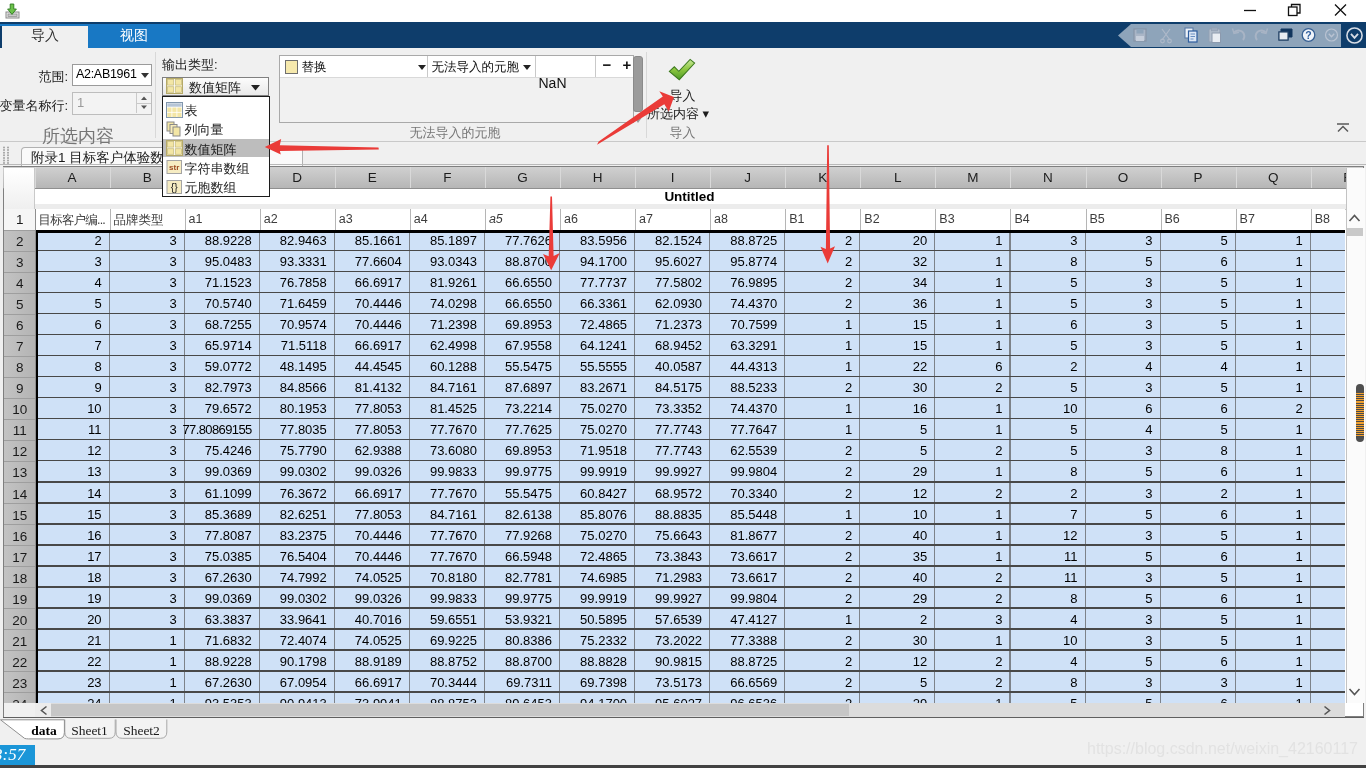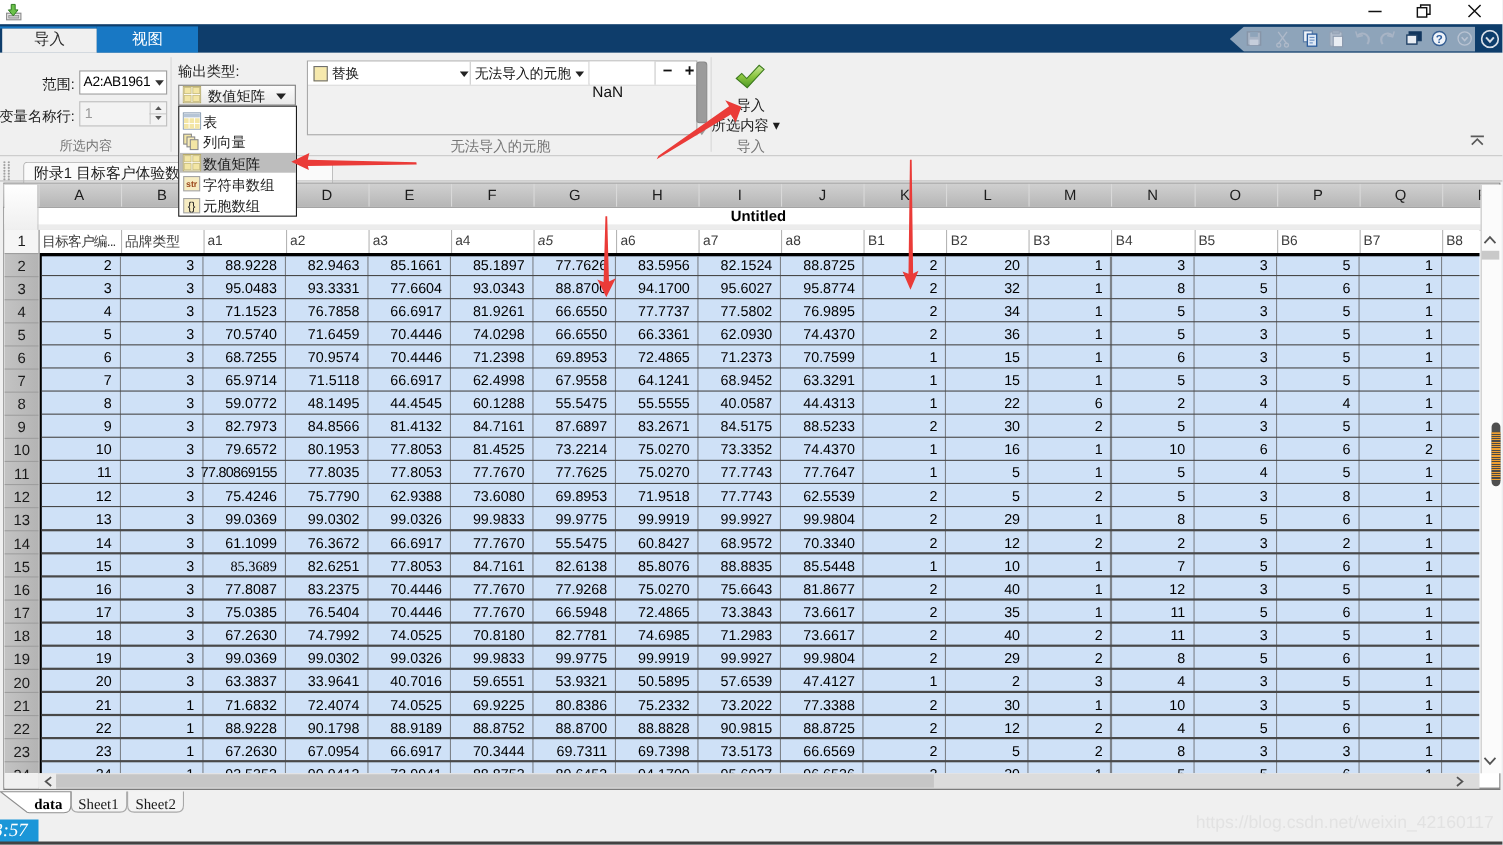--- a/index.html
+++ b/index.html
@@ -102,21 +102,21 @@
     <svg class="ab" style="left:3.5px;top:3px" width="7" height="5">
           <path d="M0 4 L6 4 L3 0.5 Z" fill="#555"></path>
         </svg>
       </div>
   <div class="ab" style="right:0;top:10px;width:14px;height:10px;border-left:1px solid #c9c9c9;">
     <svg class="ab" style="left:3.5px;top:2px" width="7" height="5">
           <path d="M0 0.5 L6 0.5 L3 4 Z" fill="#555"></path>
         </svg>
       </div>
 </div>
-<div class="ab" style="left:28px;top:124px;width:100px;font-size:12px;color:#767676;text-align:center;">所选内容</div>
+<div class="ab" style="left:28px;top:124px;width:100px;font-size:18px;color:#767676;text-align:center;">所选内容</div>
 
 <div class="ab" style="left:162px;top:55.5px;font-size:13px;color:#1c1c1c;">输出类型:</div>
 
 <div class="ab" style="left:162px;top:76.5px;width:105px;height:17.5px;background:linear-gradient(#fcfcfc,#e9e9e9);border:1px solid #808080;">
  <div class="ab" style="left:3px;top:0.5px;"><svg width="17" height="16" viewBox="0 0 17 16">
  <rect x="0.5" y="0.5" width="16" height="15" fill="#fff" stroke="#b5a968" stroke-width="1"></rect>
  <rect x="1.5" y="1.5" width="6.2" height="5.6" fill="#f3e6a5" stroke="#c9bd7e" stroke-width="0.8"></rect>
  <rect x="9.3" y="1.5" width="6.2" height="5.6" fill="#f3e6a5" stroke="#c9bd7e" stroke-width="0.8"></rect>
  <rect x="1.5" y="8.7" width="6.2" height="5.6" fill="#f3e6a5" stroke="#c9bd7e" stroke-width="0.8"></rect>
  <rect x="9.3" y="8.7" width="6.2" height="5.6" fill="#f3e6a5" stroke="#c9bd7e" stroke-width="0.8"></rect>
@@ -575,21 +575,21 @@
 <div class="num" style="right:567.8px;top:254.0px;height:28px;line-height:19px;">70.3340</div>
 <div class="num" style="right:492.7px;top:254.0px;height:19px;line-height:19px;">2</div>
 <div class="num" style="right:417.7px;top:254.0px;height:19px;line-height:19px;">12</div>
 <div class="num" style="right:342.6px;top:254.0px;height:19px;line-height:19px;">2</div>
 <div class="num" style="right:267.5px;top:254.0px;height:19px;line-height:19px;">2</div>
 <div class="num" style="right:192.5px;top:254.0px;height:19px;line-height:19px;">3</div>
 <div class="num" style="right:117.4px;top:254.0px;height:19px;line-height:19px;">2</div>
 <div class="num" style="right:42.3px;top:254.0px;height:19px;line-height:19px;">1</div>
 <div class="num" style="right:1243.4px;top:275.0px;height:19px;line-height:19px;">15</div>
 <div class="num" style="right:1168.4px;top:275.0px;height:19px;line-height:19px;">3</div>
-<div class="num" style="right:1093.3px;top:275.0px;height:29px;line-height:19px;font-family:Liberation Serif, serif;">85.3689</div>
+<div class="num" style="right:1093.3px;top:275.0px;height:29px;line-height:19px;">85.3689</div>
 <div class="num" style="right:1018.2px;top:275.0px;height:19px;line-height:19px;">82.6251</div>
 <div class="num" style="right:943.2px;top:275.0px;height:19px;line-height:19px;">77.8053</div>
 <div class="num" style="right:868.1px;top:275.0px;height:19px;line-height:19px;">84.7161</div>
 <div class="num" style="right:793.0px;top:275.0px;height:19px;line-height:19px;">82.6138</div>
 <div class="num" style="right:717.9px;top:275.0px;height:19px;line-height:19px;">85.8076</div>
 <div class="num" style="right:642.9px;top:275.0px;height:19px;line-height:19px;">88.8835</div>
 <div class="num" style="right:567.8px;top:275.0px;height:19px;line-height:19px;">85.5448</div>
 <div class="num" style="right:492.7px;top:275.0px;height:19px;line-height:19px;">1</div>
 <div class="num" style="right:417.7px;top:275.0px;height:19px;line-height:19px;">10</div>
 <div class="num" style="right:342.6px;top:275.0px;height:19px;line-height:19px;">1</div>

